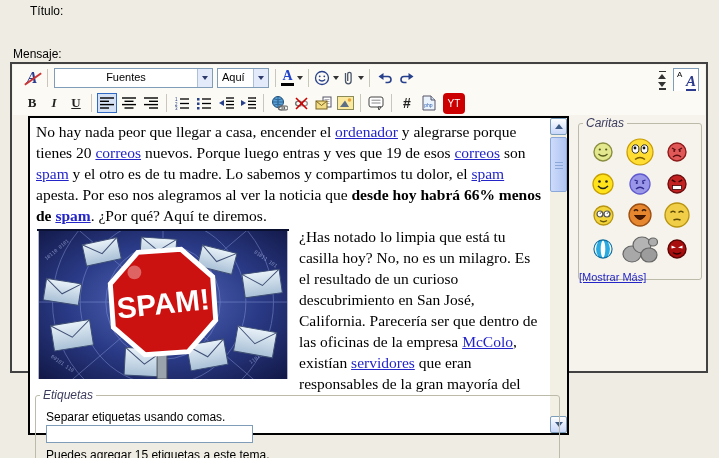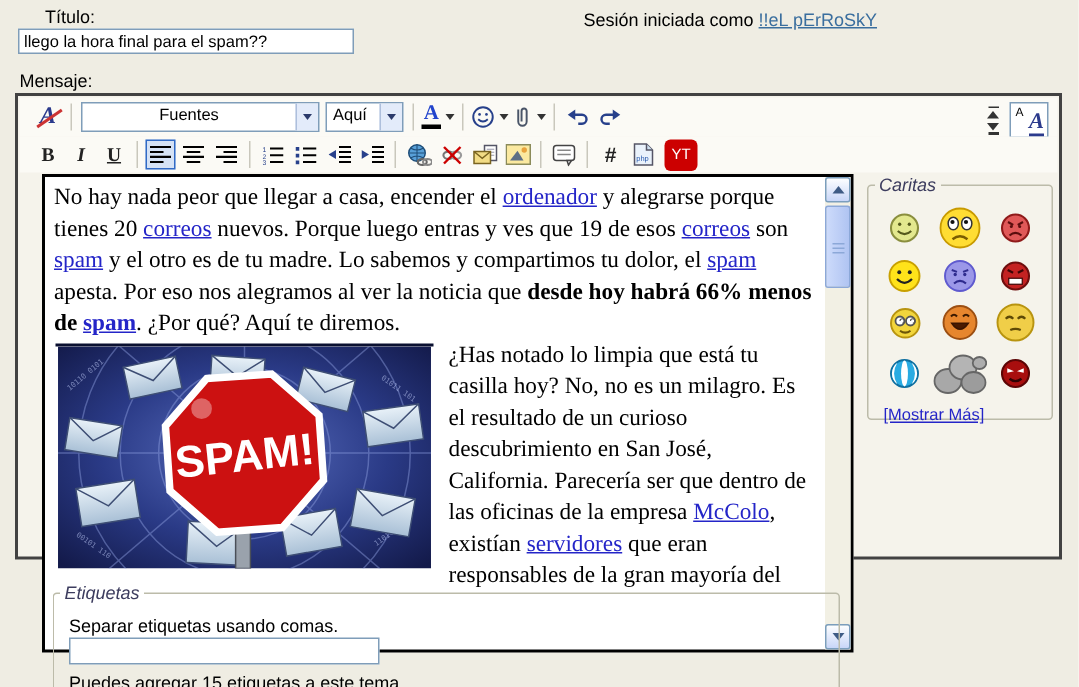--- a/index.html
+++ b/index.html
@@ -84,40 +84,36 @@
   .vthumb::after { content:""; position:absolute; left:4px; top:24px; width:8px; height:1px;
     background:#8CA8D8; box-shadow:0 3px 0 #8CA8D8, 0 6px 0 #8CA8D8; }
 
   fieldset { border:1px solid #BCBBA9; border-radius:3px; }
   legend { font-size:12px; color:#3C3C5E; padding:0 3px; margin-left:4px;font-style:italic; }
   .caritas { position:absolute; left:566px; top:52px; width:124px; height:164px; }
   .emote-grid { display:grid; grid-template-columns:repeat(3,1fr); justify-items:center;
     align-items:center; padding:8px 6px 2px 6px; row-gap:7px; }
   .emote { cursor:pointer; display:flex; align-items:center; justify-content:center; }
   .more-link { font-size:11px; color:#2425C8; text-decoration:underline; cursor:pointer;
-    display:inline-block; margin:6px 0 0 10px; }
+    display:inline-block; margin:6px 0 0 0; }
 
   .tags { position:absolute; left:35px; top:388px; width:525px; height:80px; background:transparent; }
   .tags .hint { position:absolute; left:10px; top:8px; font-size:12px; }
   .tags input { position:absolute; left:10px; top:23px; width:207px; height:18px;
     border:1px solid #7F9DB9; font-size:11px; padding:1px 3px; background:#fff; }
   .tags .note { position:absolute; left:10px; top:46px; font-size:12px; }
 
   svg { display:block; }
 </style>
 </head>
 <body>
 
 <div class="screen">
 
   <div class="lbl" style="left:13px; top:4px;margin-left:17px;">Título:</div>
-  <input class="title-input" type="text" value="llego la hora final para el spam??" style="">
-  <div class="session">
-    <span>Sesión iniciada como </span><a>!!eL pErRoSkY</a>
-  </div>
   <div class="lbl" style="left:13px; top:47px;">Mensaje:</div>
 
   <div class="container">
 
     <div class="toolbar r1">
       <div class="tb">
           <span class="fontstyle-icon">A</span>
         </div>
       <div class="sep"></div>
       <div class="combo" style="width:159px;text-align:center;">

